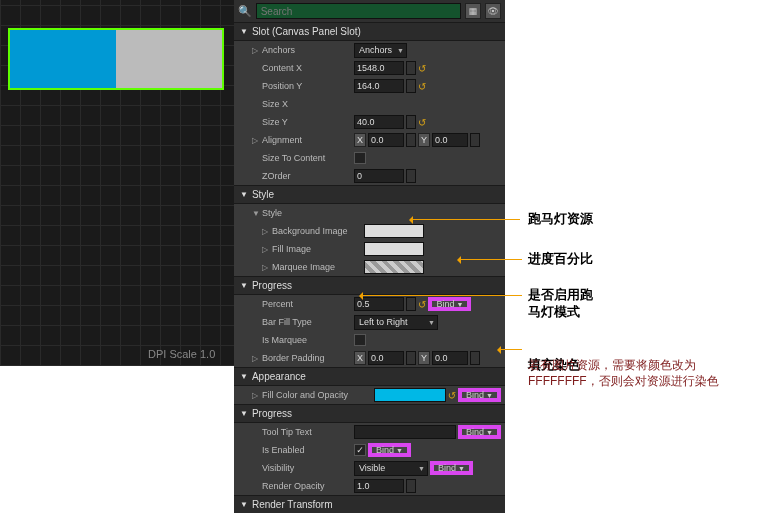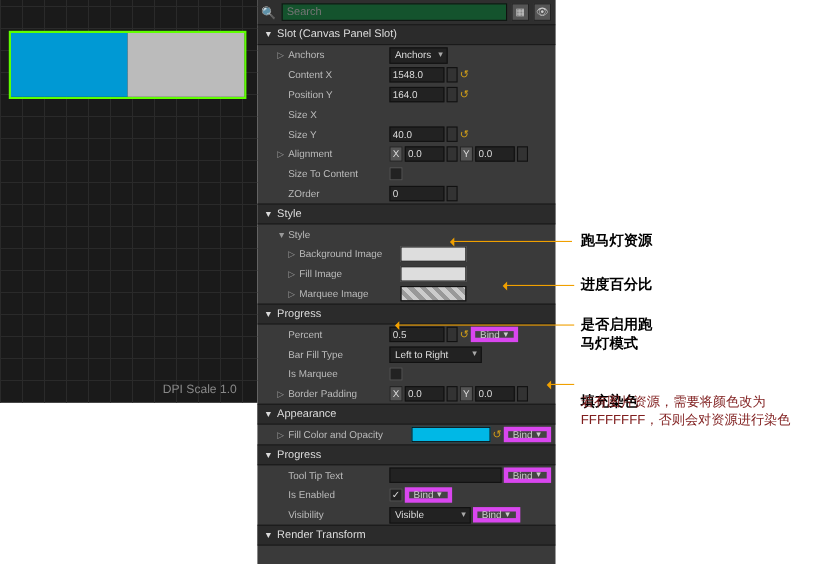--- a/index.html
+++ b/index.html
@@ -234,20 +234,28 @@
       </div>
     </div>
   <div class="row">
       <span class="tri"></span>
       <span class="label">Visibility</span>
       <div class="controls">
         <span class="dropdown" style="width:74px">Visible</span>
         <span class="bind-btn">Bind</span>
       </div>
     </div>
+  <div class="row">
+      <span class="tri"></span>
+      <span class="label">Render Opacity</span>
+      <div class="controls">
+        <input class="num-input" value="1.0" style="">
+        <span class="spinner"></span>
+      </div>
+    </div>
 
   <div class="section-header">
       <span class="tri">▼</span>
       <span>Render Transform</span>
     </div>
 
 </div>
 
 <div class="annotations">
   <div class="arrow-line" style="left:-100px; top:219px; width:110px;"></div>

